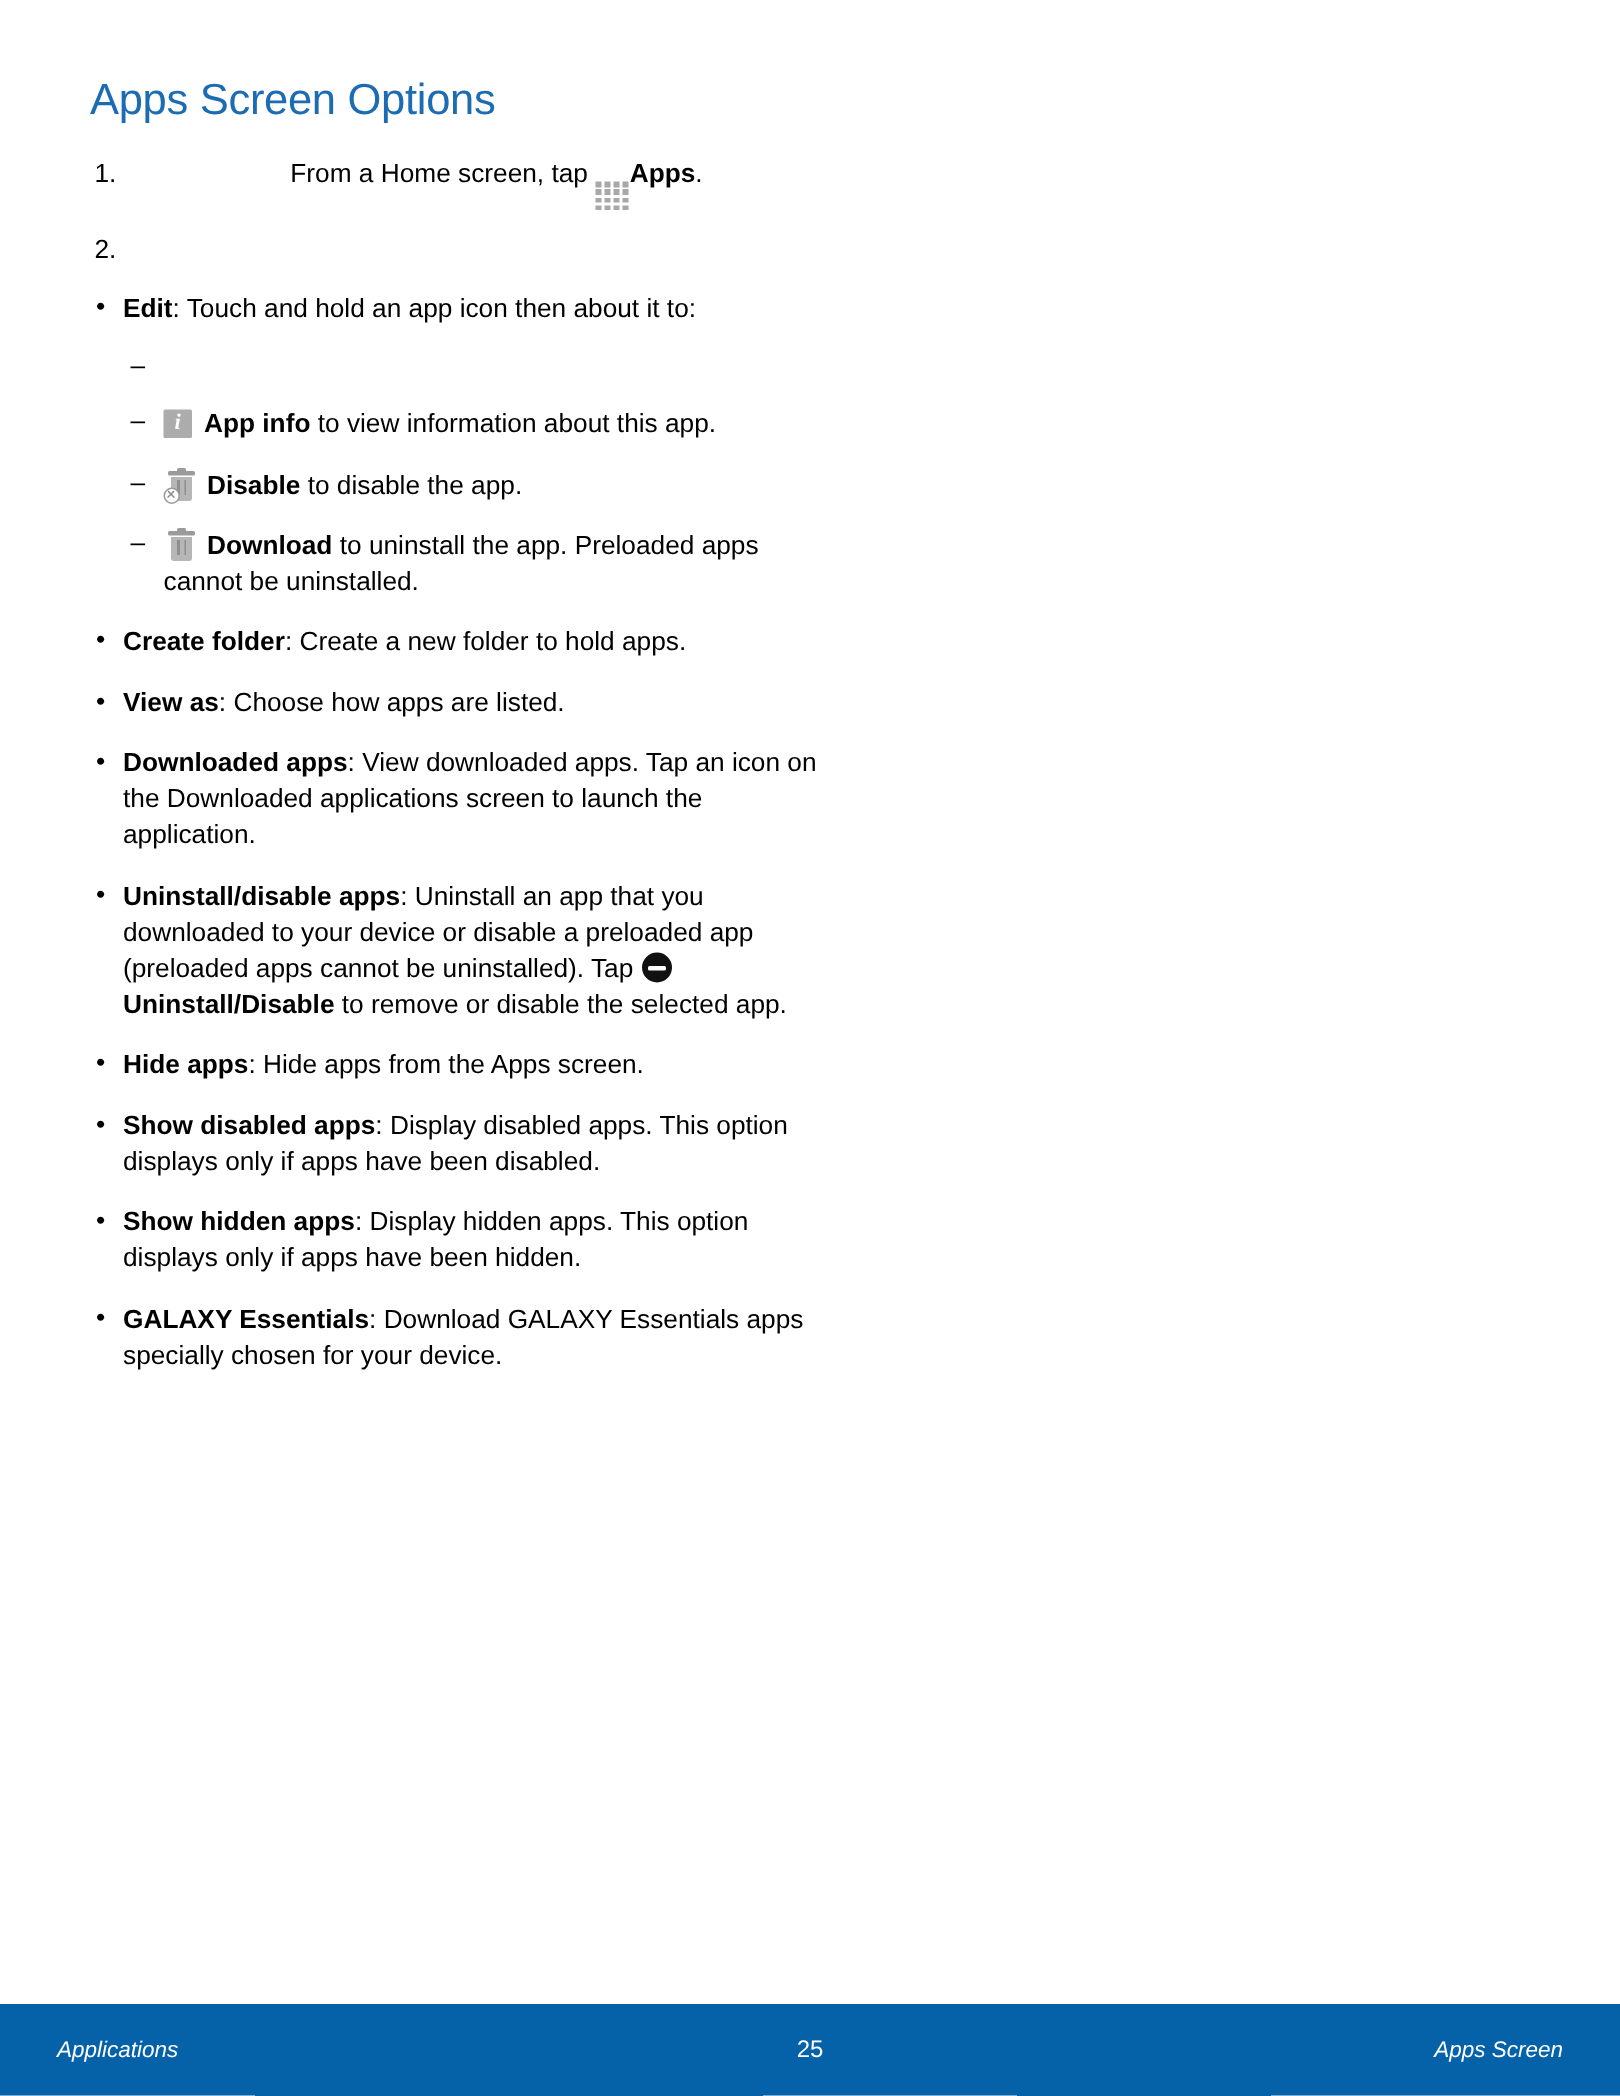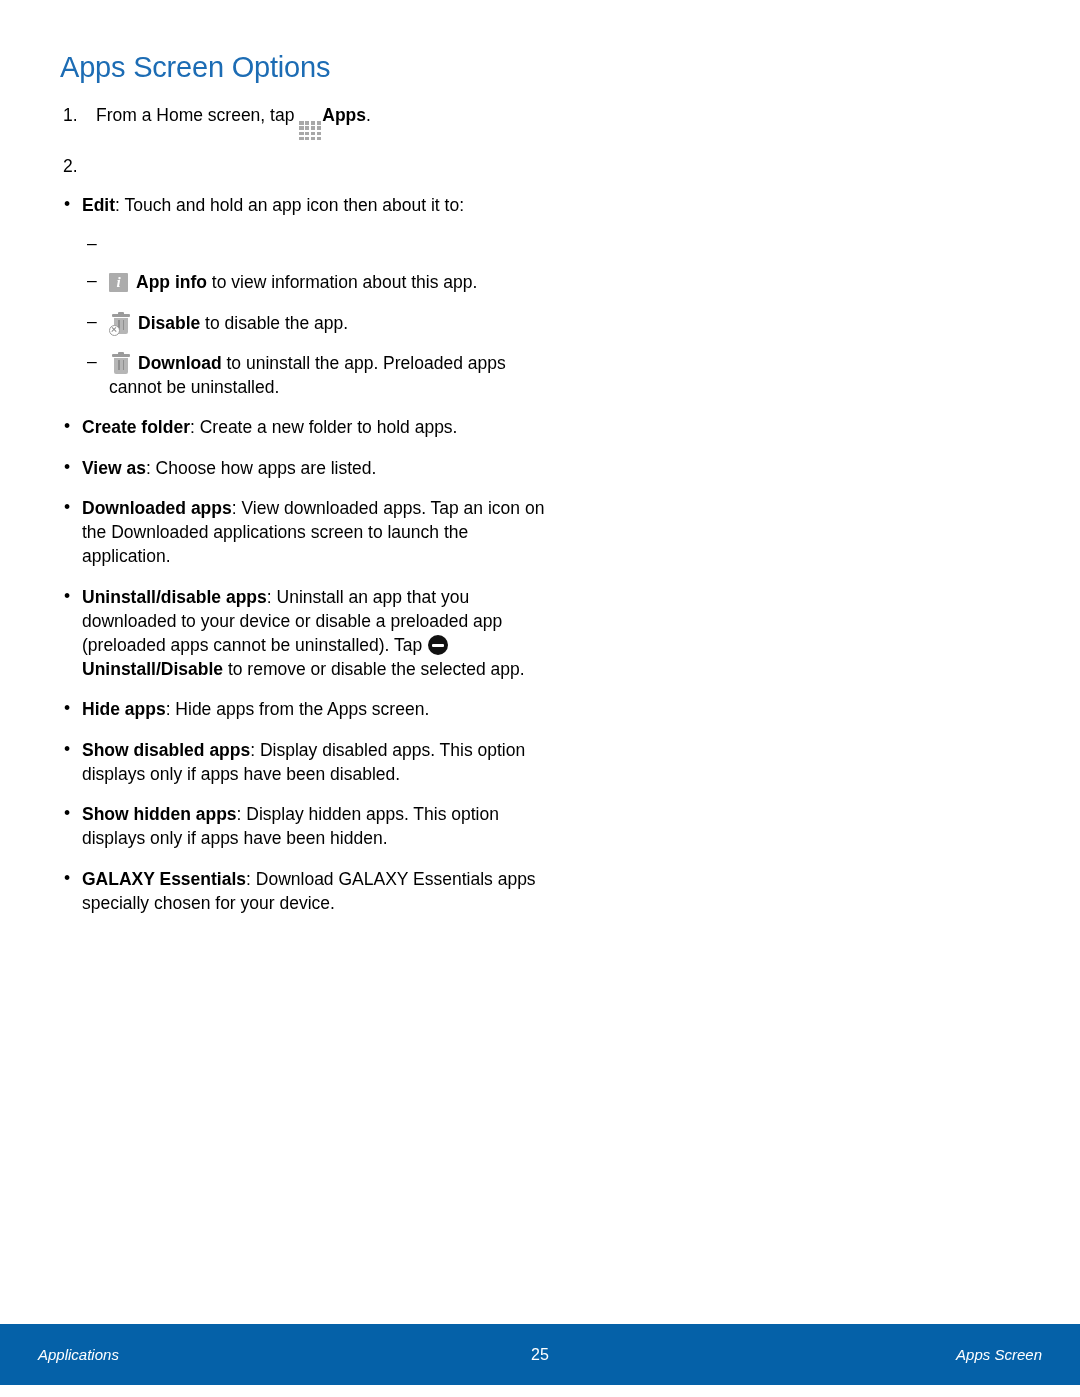--- a/index.html
+++ b/index.html
@@ -55,20 +55,21 @@
   .step-num {
     width: 36px;
     flex: 0 0 36px;
     text-align: left;
     padding-left: 3px;
   }
 
   .step-body {
     flex: 1 1 auto;
     max-width: 470px;
+    text-align: center;
   }
 
   
   .bullets { list-style: none; margin-top: 14px; }
 
   .bullet {
     display: flex;
     align-items: flex-start;
     font-size: 17.5px;
     line-height: 1.385;
@@ -270,21 +271,21 @@
     left: 4px; top: 8.6px;
     width: 12px; height: 3px;
     background: #ffffff;
     border-radius: 1px;
   }
 
   
   .footer {
     position: absolute;
     left: 0;
-    bottom: 12px;
+    bottom: 0;
     width: 1080px;
     height: 61px;
     background: #0561a8;
     display: flex;
     align-items: center;
   }
   .footer-left,
   .footer-center,
   .footer-right {
     color: #ffffff;

